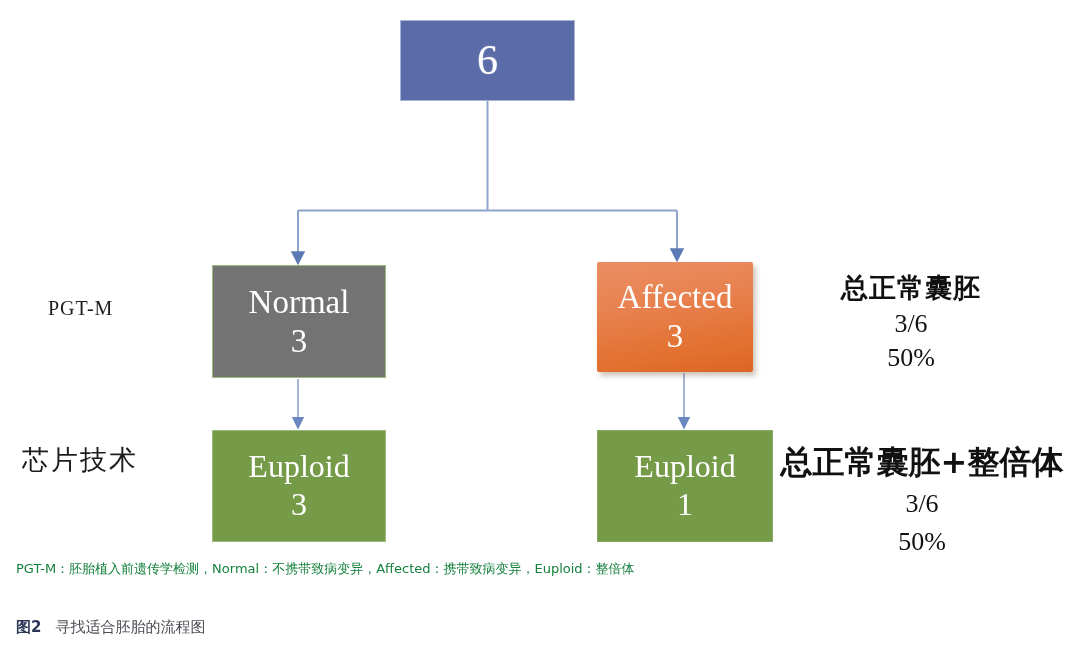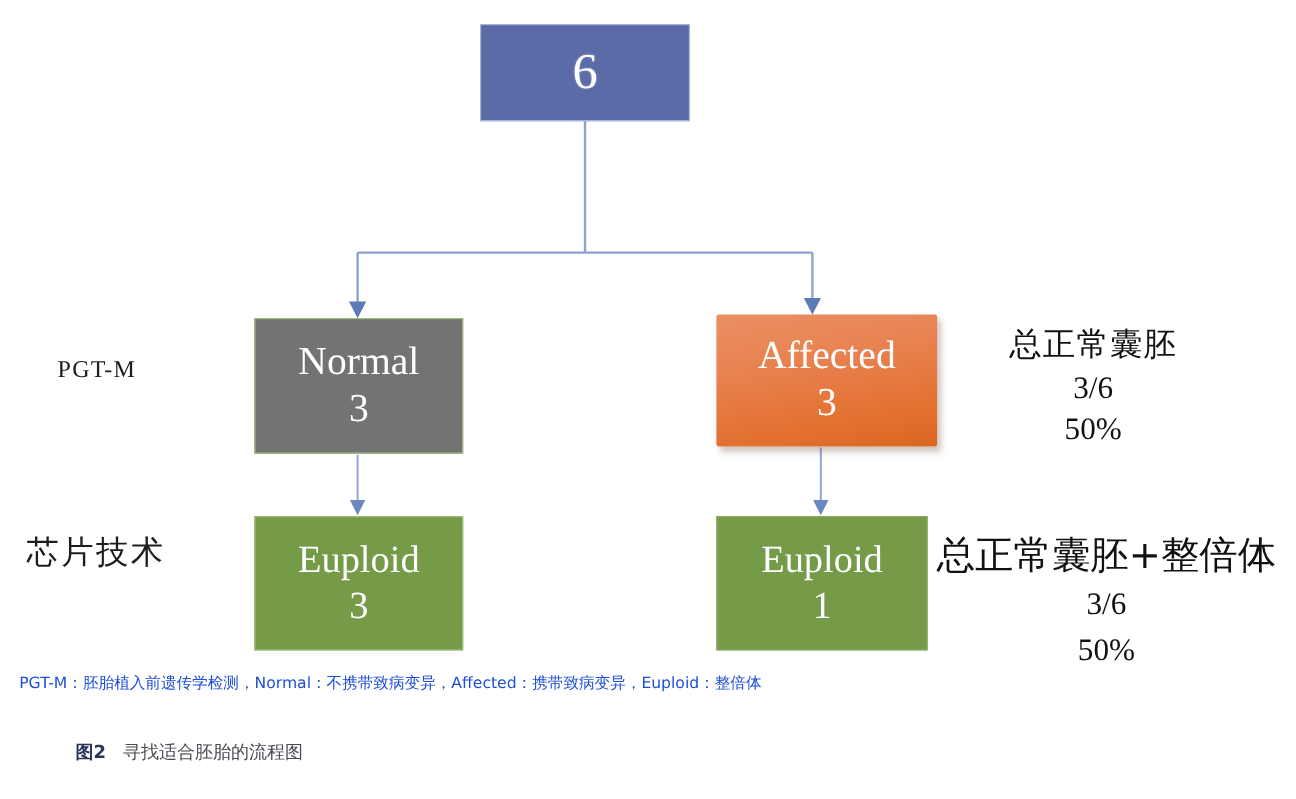--- a/index.html
+++ b/index.html
@@ -74,21 +74,21 @@
     height: 113px;
     background: #737373;
     border: 1px solid #9fb87c;
     font-size: 33px;
   }
   #node-normal .node-count { font-size: 33px; }
 
   #node-affected {
     left: 597px;
     top: 262px;
-    width: 184px;
+    width: 156px;
     height: 110px;
     background: linear-gradient(170deg, #ea8f63 0%, #e8814f 38%, #e2702f 78%, #db6622 100%);
     border: none;
     border-radius: 2px;
     font-size: 33px;
     box-shadow: 3px 4px 5px rgba(120,90,70,0.35);
   }
 
   #node-euploid-left {
     left: 212px;
@@ -134,21 +134,21 @@
   
   .summary {
     position: absolute;
     text-align: center;
     color: #111111;
     line-height: 1.22;
   }
   .summary .summary-title {
     display: block;
     font-family: "DejaVu Sans", "Liberation Sans", sans-serif;
-    font-weight: normal;
+    font-weight: bold;
     white-space: nowrap;
   }
   .summary .summary-fraction,
   .summary .summary-percent {
     display: block;
     font-family: "Liberation Serif", "DejaVu Serif", serif;
     font-weight: normal;
     text-align: center;
   }
 
@@ -171,34 +171,33 @@
   #summary-bottom .summary-percent { font-size: 26px; margin-top: 6px; }
 
   
   #abbrev-note {
     position: absolute;
     left: 16px;
     top: 560px;
     width: 1040px;
     font-family: "DejaVu Sans", "Liberation Sans", sans-serif;
     font-size: 13px;
-    color: #1d4ed8;
+    color: #15803d;
     white-space: nowrap;
   }
 
   
   #figure-caption {
     position: absolute;
     left: 16px;
     top: 618px;
     font-family: "DejaVu Sans", "Liberation Sans", sans-serif;
     font-size: 15px;
     color: #4a4a52;
     white-space: nowrap;
-    margin-left: 47px;
   }
   #figure-caption .caption-number {
     font-weight: bold;
     color: #2b3557;
     margin-right: 14px;
   }
 </style>
 </head>
 <body>
 

